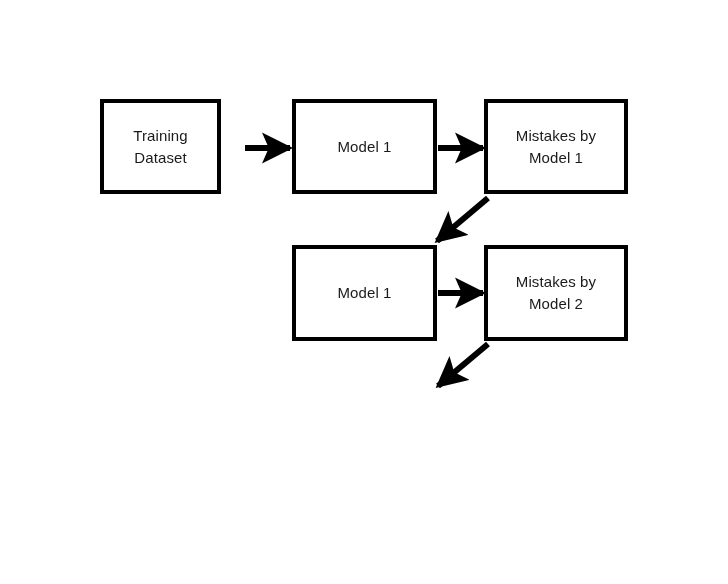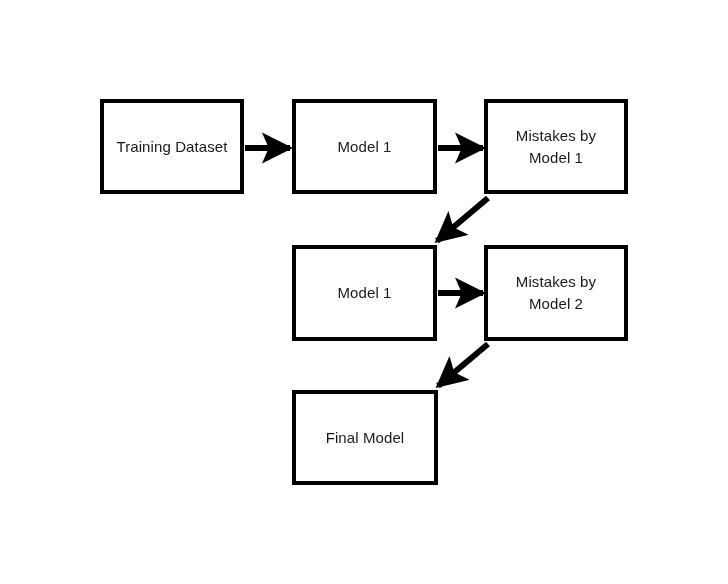--- a/index.html
+++ b/index.html
@@ -34,21 +34,21 @@
   .node-label {
     font-family: "Liberation Sans", sans-serif;
     font-size: 15px;
     line-height: 22px;
     color: #1a1a1a;
     letter-spacing: 0.1px;
     white-space: pre-line;
     padding: 0 6px;
   }
   
-  #node-training-dataset { left: 100px; top: 99px;  width: 144px; height: 95px; }
+  #node-training-dataset { left: 100px; top: 99px;  width: 121px; height: 95px; }
   #node-model-1          { left: 292px; top: 99px;  width: 145px; height: 95px; }
   #node-mistakes-1       { left: 484px; top: 99px;  width: 144px; height: 95px; }
   #node-model-2          { left: 292px; top: 245px; width: 145px; height: 96px; }
   #node-mistakes-2       { left: 484px; top: 245px; width: 144px; height: 96px; }
   #node-final-model      { left: 292px; top: 390px; width: 146px; height: 95px; }
 
   #edges {
     position: absolute;
     left: 0;
     top: 0;
@@ -96,17 +96,14 @@
 
   <div class="node" id="node-model-2">
     <span class="node-label">Model 1</span>
   </div>
 
   <div class="node" id="node-mistakes-2">
     <span class="node-label">Mistakes by
 Model 2</span>
   </div>
 
-  <div class="node" id="node-final-model">
-    <span class="node-label">Final Model</span>
-  </div>
 
 </div>
 
 </body></html>

